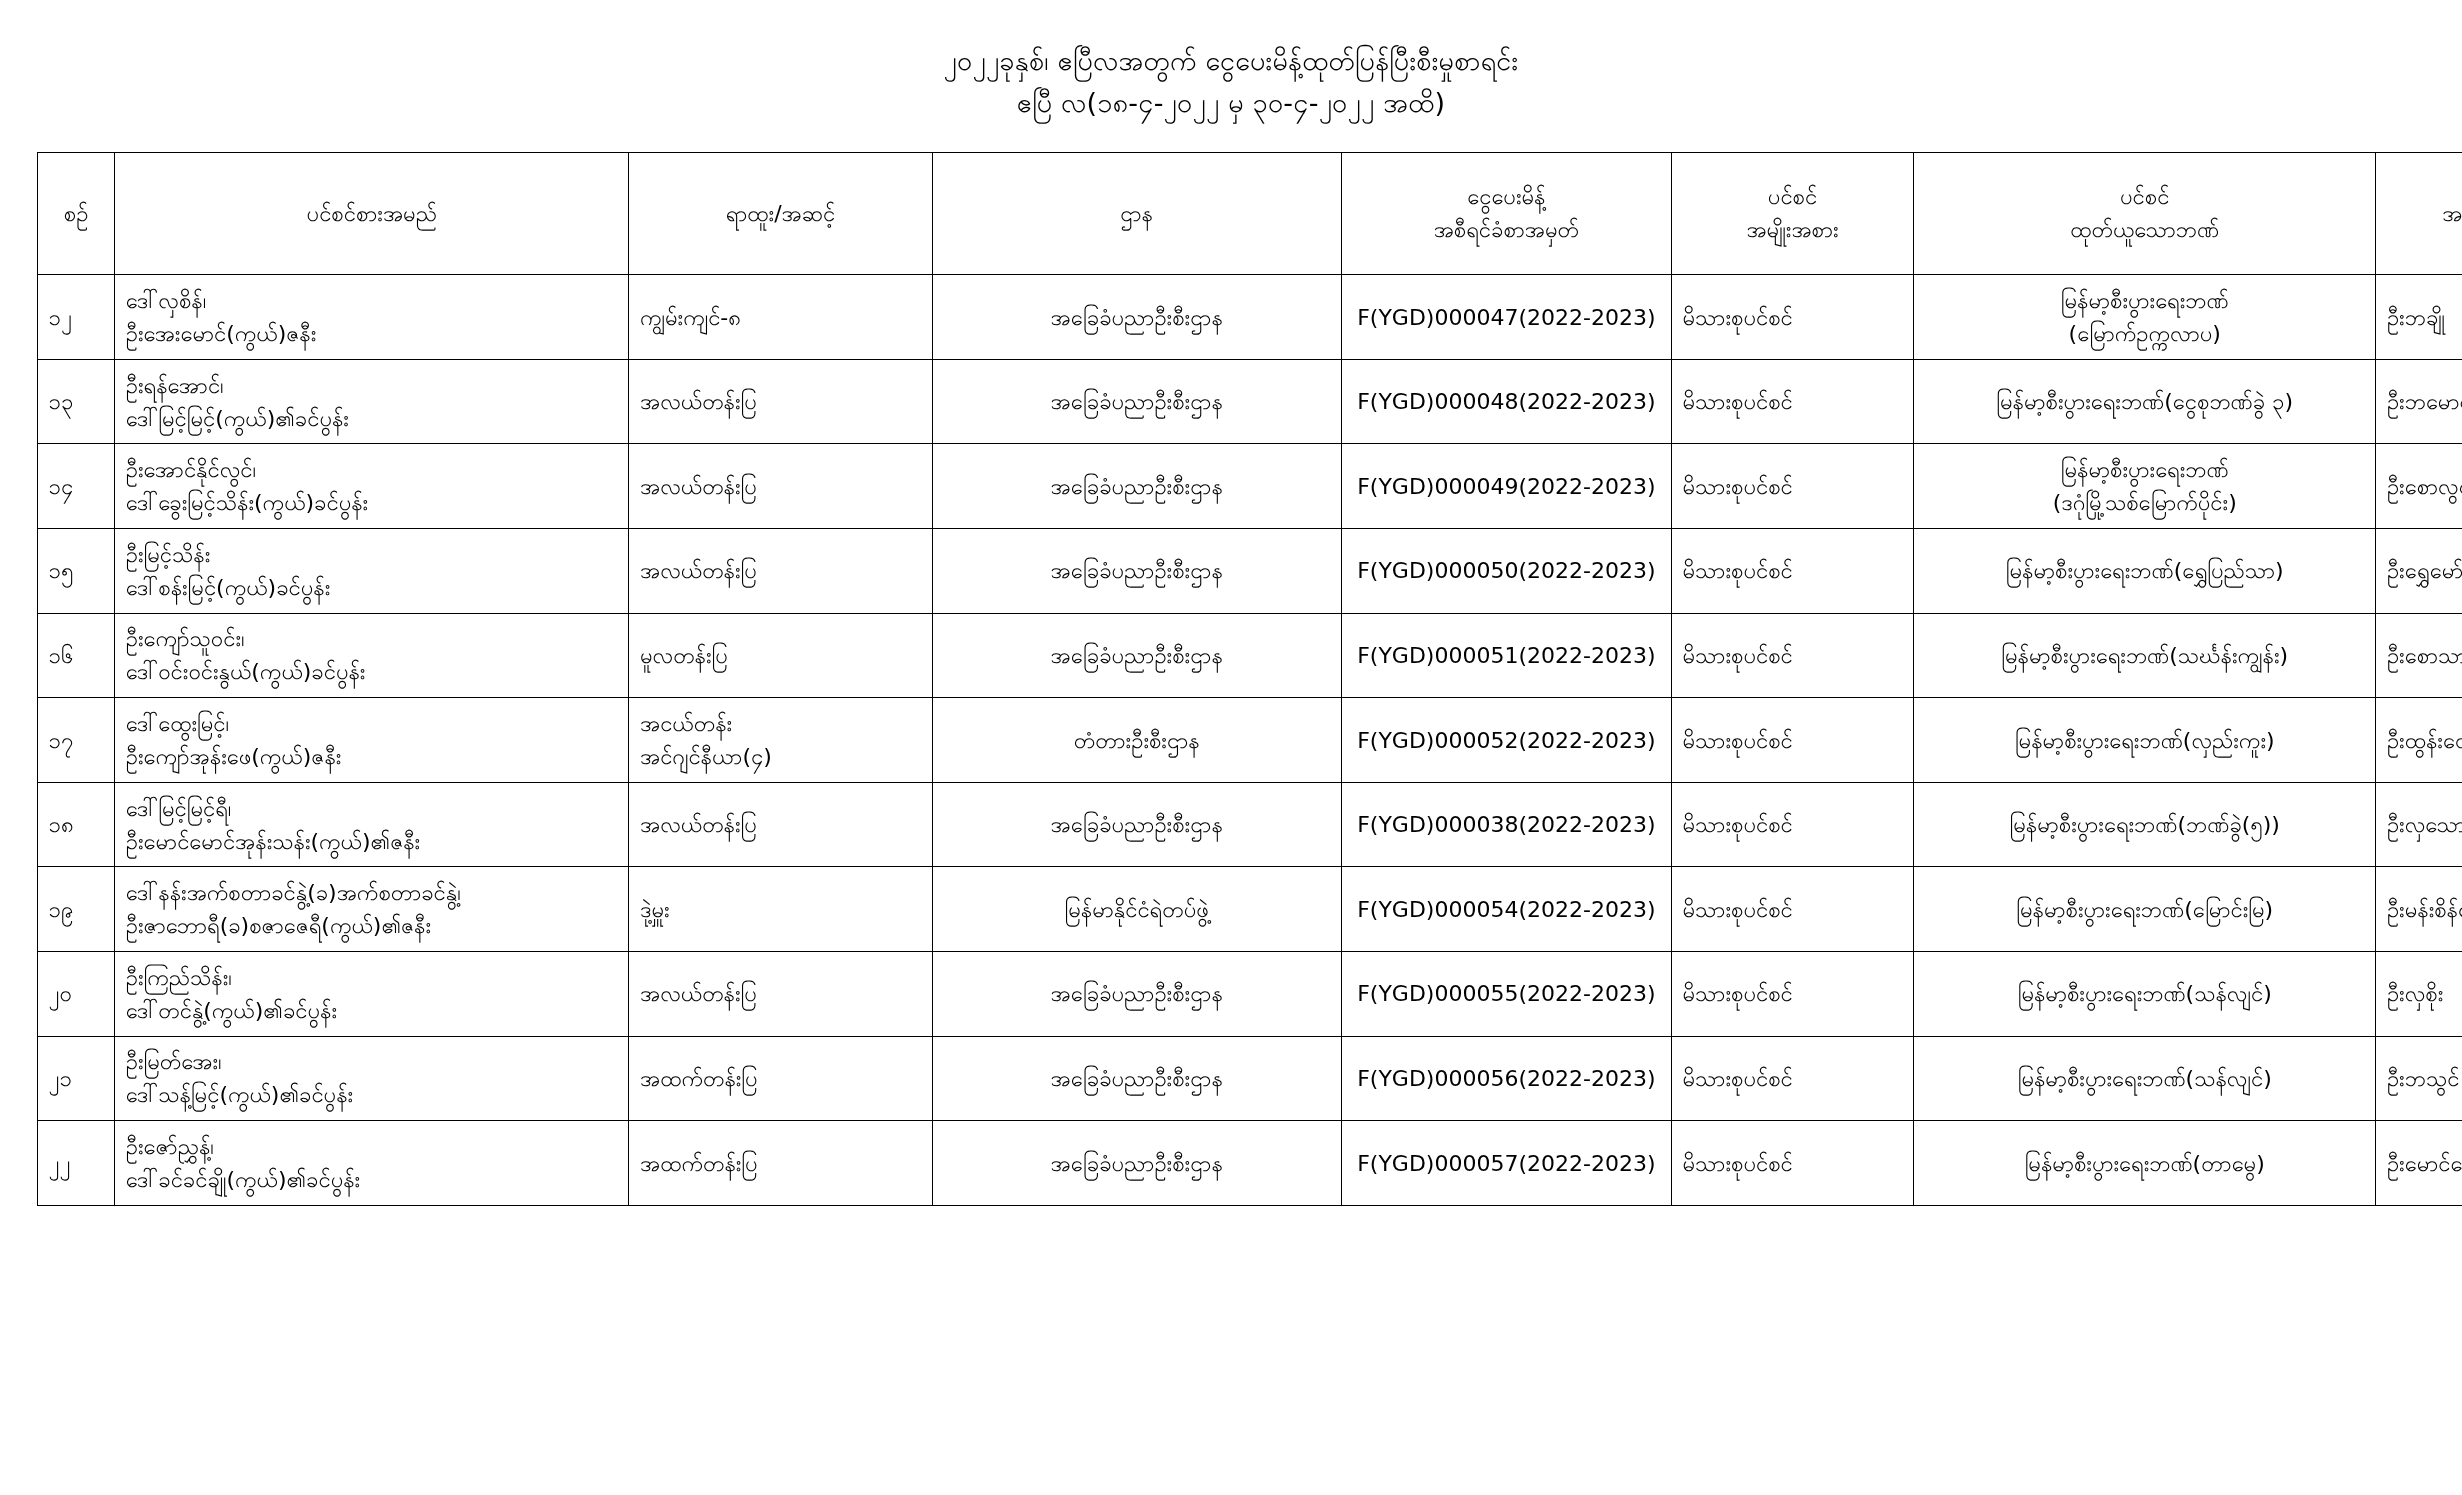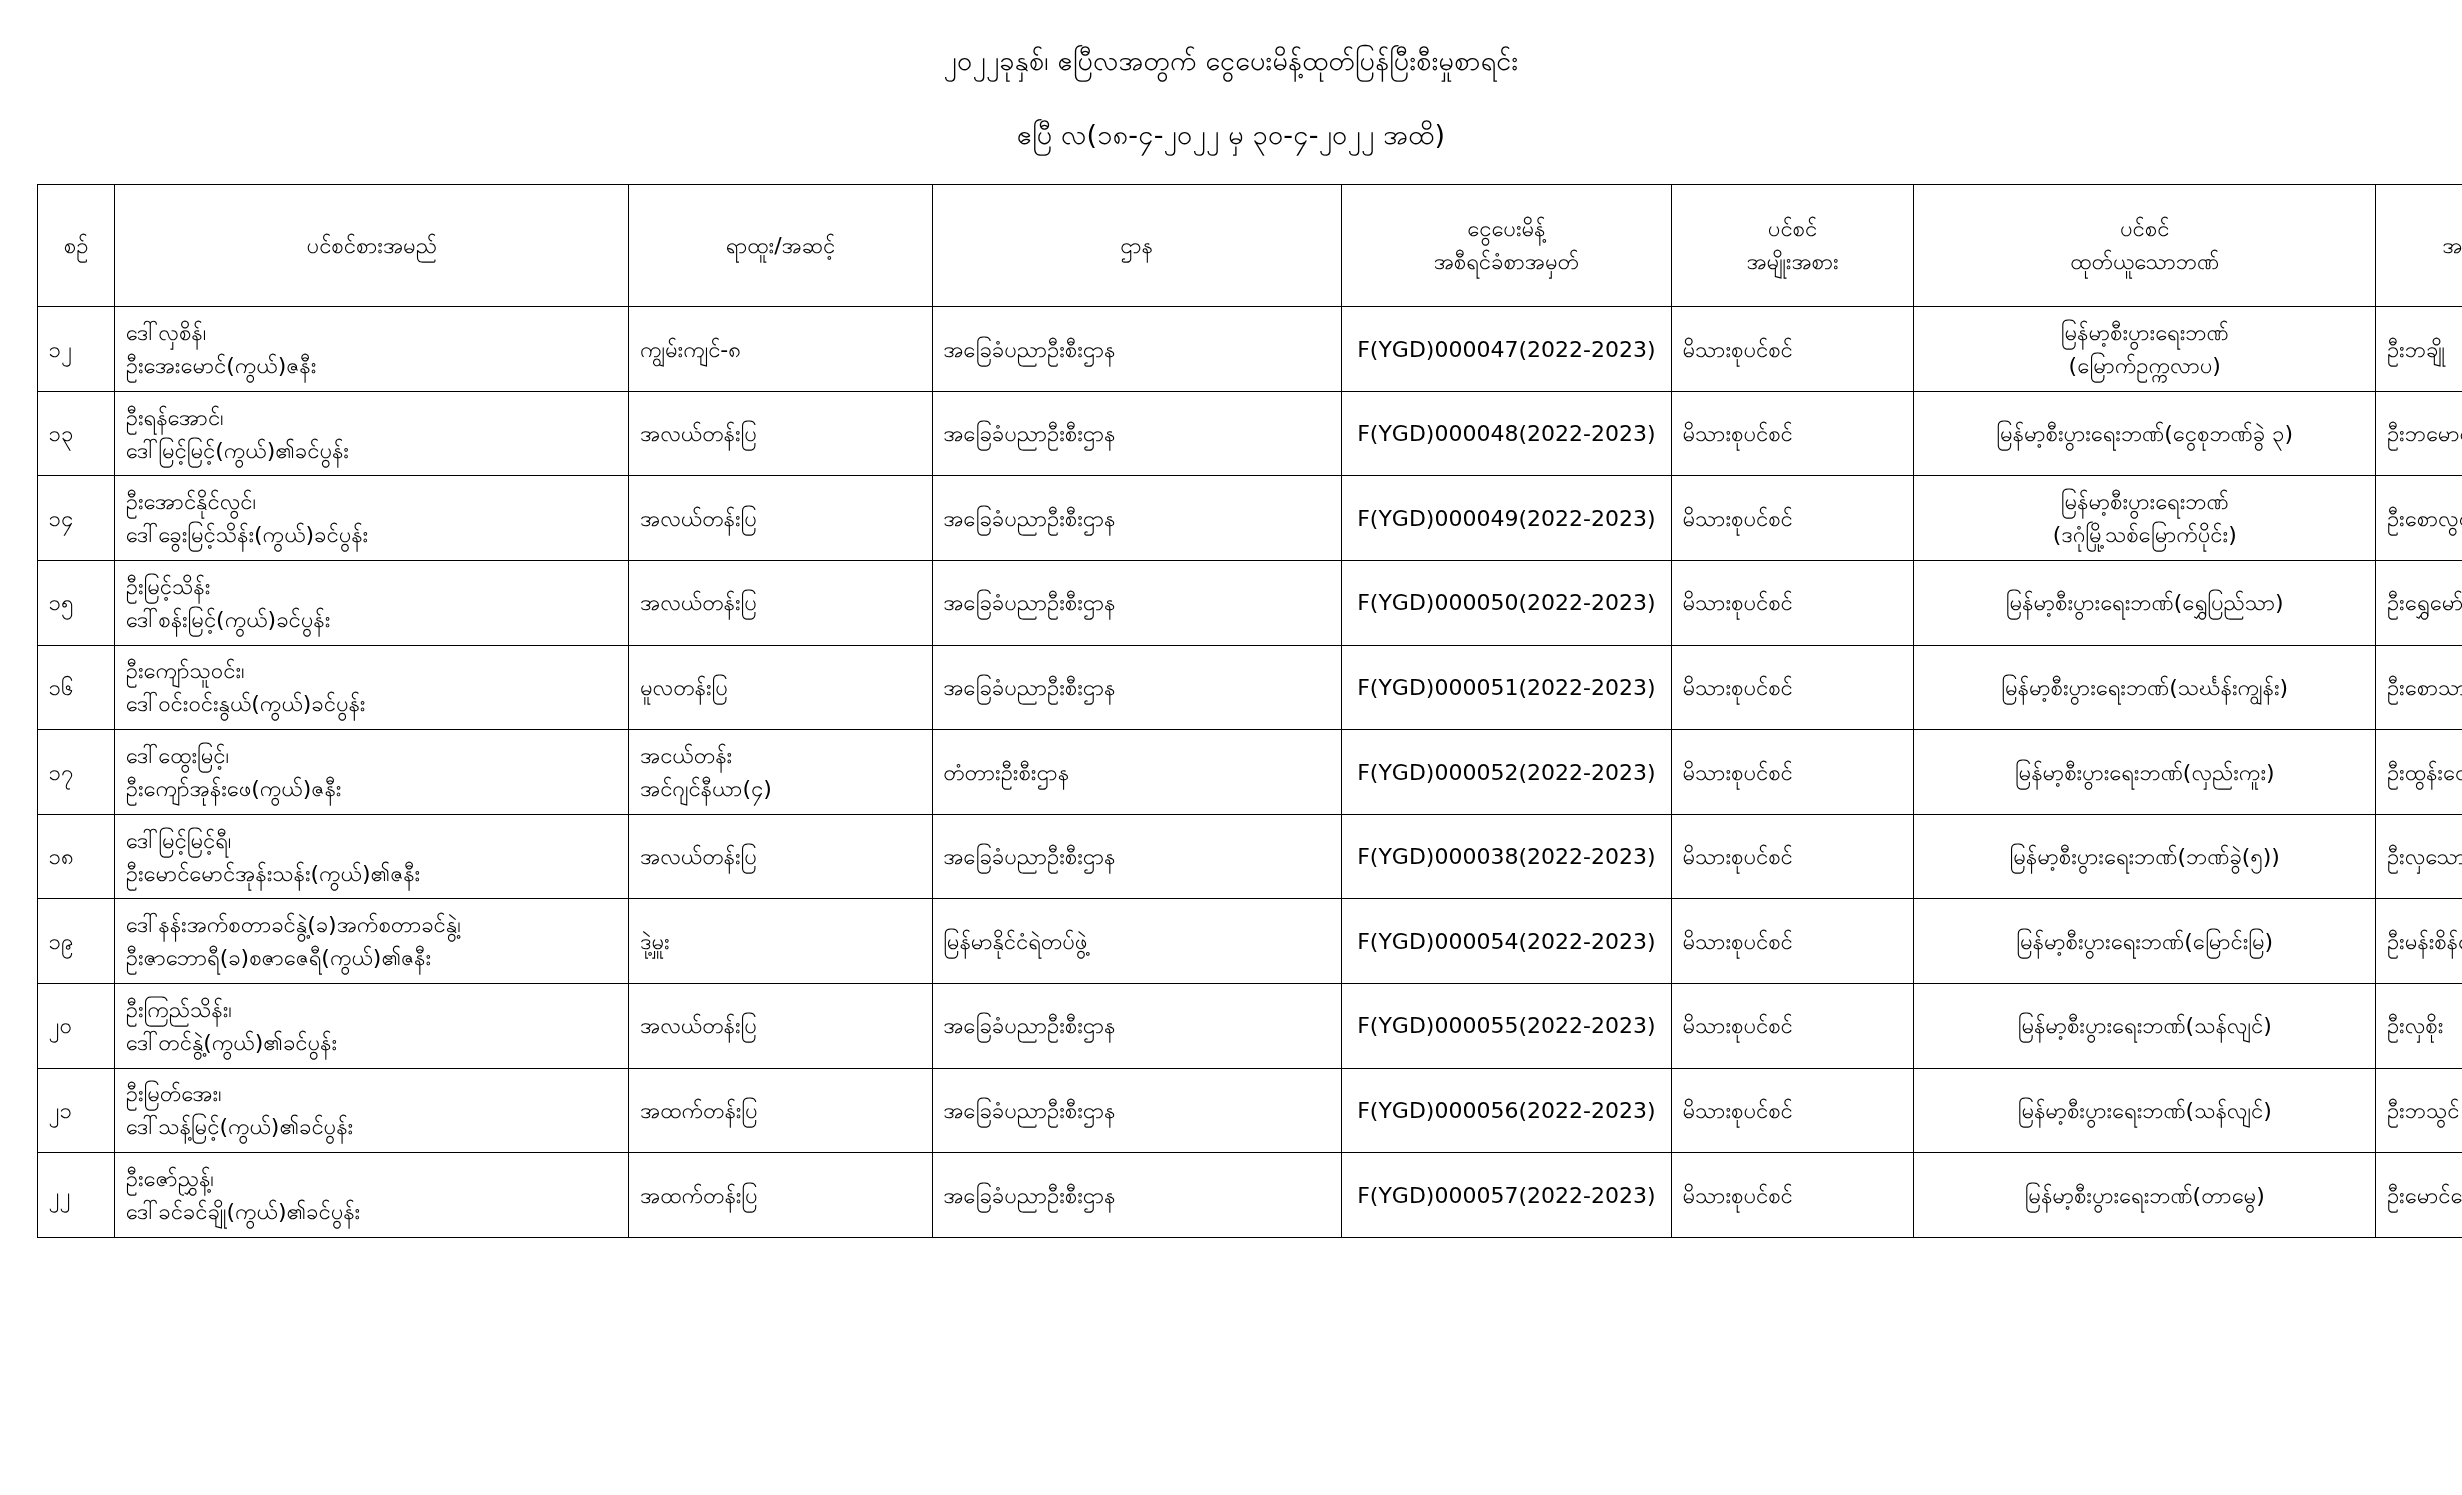--- a/index.html
+++ b/index.html
@@ -23,21 +23,20 @@
   }
   .doc-title {
     text-align: center;
     font-size: 27px;
     line-height: 1.55;
     font-weight: 400;
     letter-spacing: 0.2px;
   }
   .doc-title .line2 {
     display: block;
-    margin-top: 32px;
   }
   table.report {
     margin-top: 28px;
     border-collapse: collapse;
     width: 2389px;
     table-layout: fixed;
   }
   table.report th,
   table.report td {
     border: 1.8px solid #000000;
@@ -51,21 +50,21 @@
     text-align: center;
     height: 104px;
     font-weight: 400;
   }
   table.report tbody td {
     height: 62px;
   }
   .c-no    { width: 55px;  text-align: left; }
   .c-name  { width: 492px; text-align: left; }
   .c-rank  { width: 281px; text-align: left; }
-  .c-dept  { width: 387px; text-align: left; }
+  .c-dept  { width: 387px; text-align: center; }
   .c-ref   { width: 308px; text-align: center; }
   .c-type  { width: 220px; text-align: left; }
   .c-bank  { width: 440px; text-align: center; }
   .c-father{ width: 206px; text-align: left; }
 
   td.c-no { font-size: 23px; }
   .cell-multiline span { display: block; }
 </style>
 </head>
 <body>

